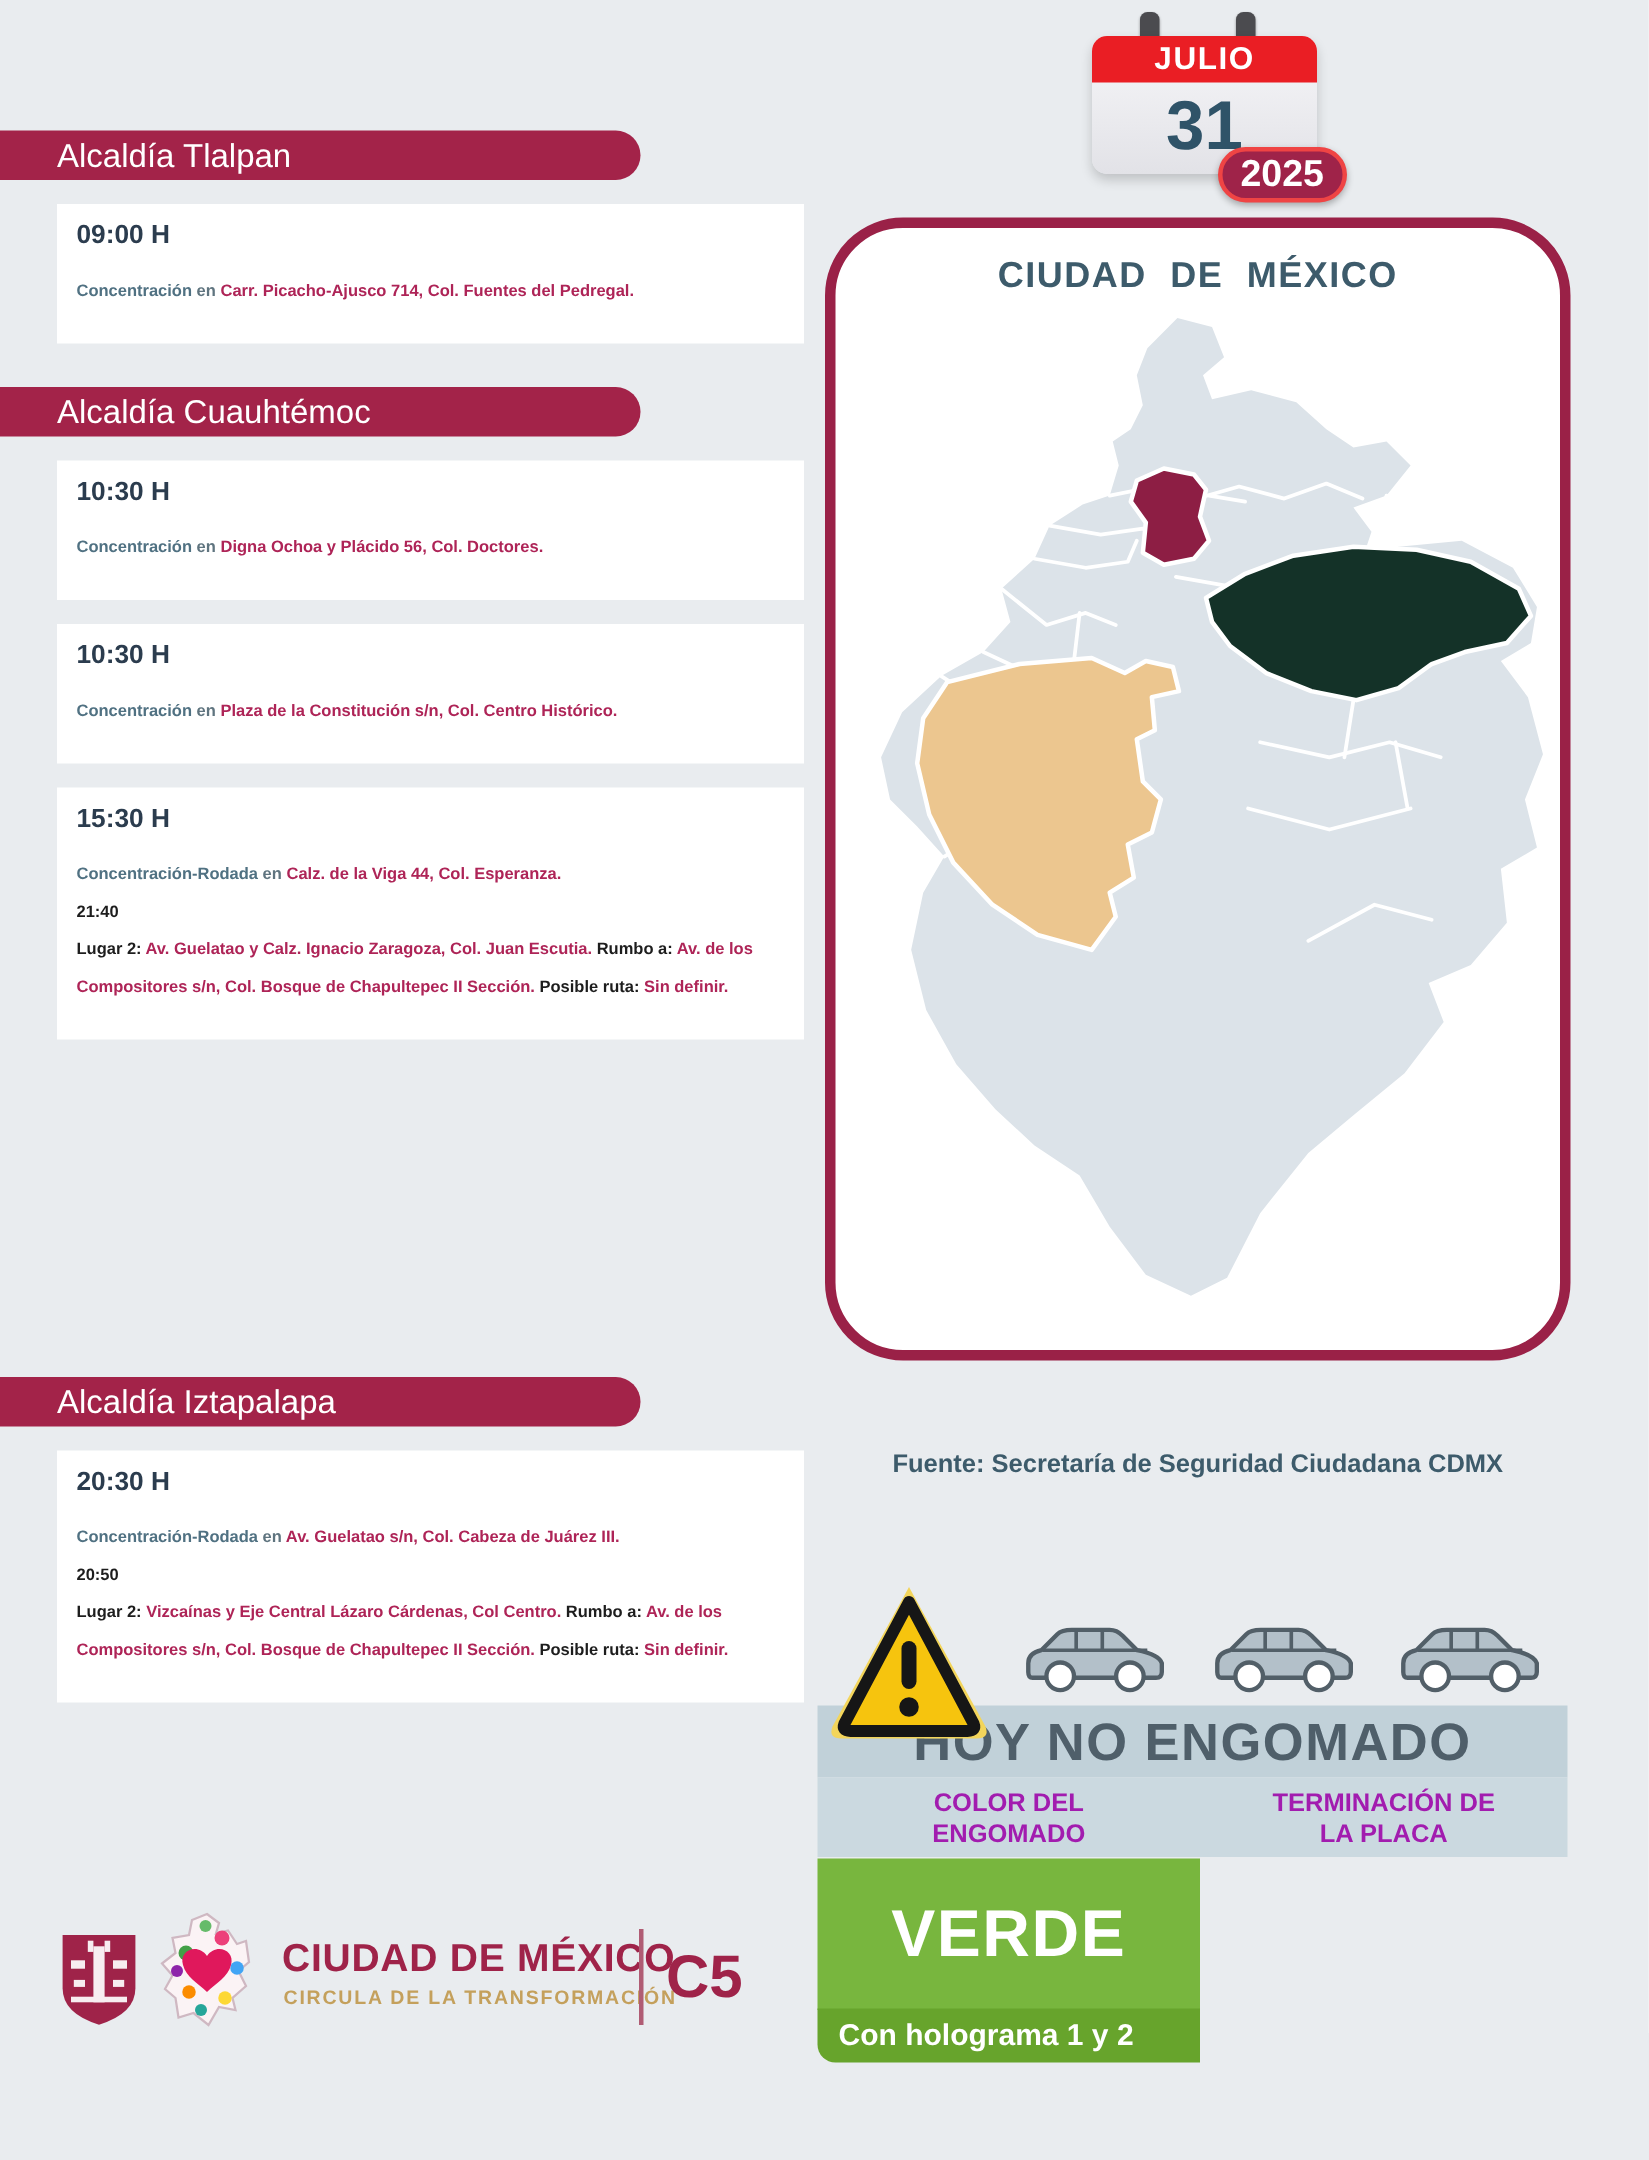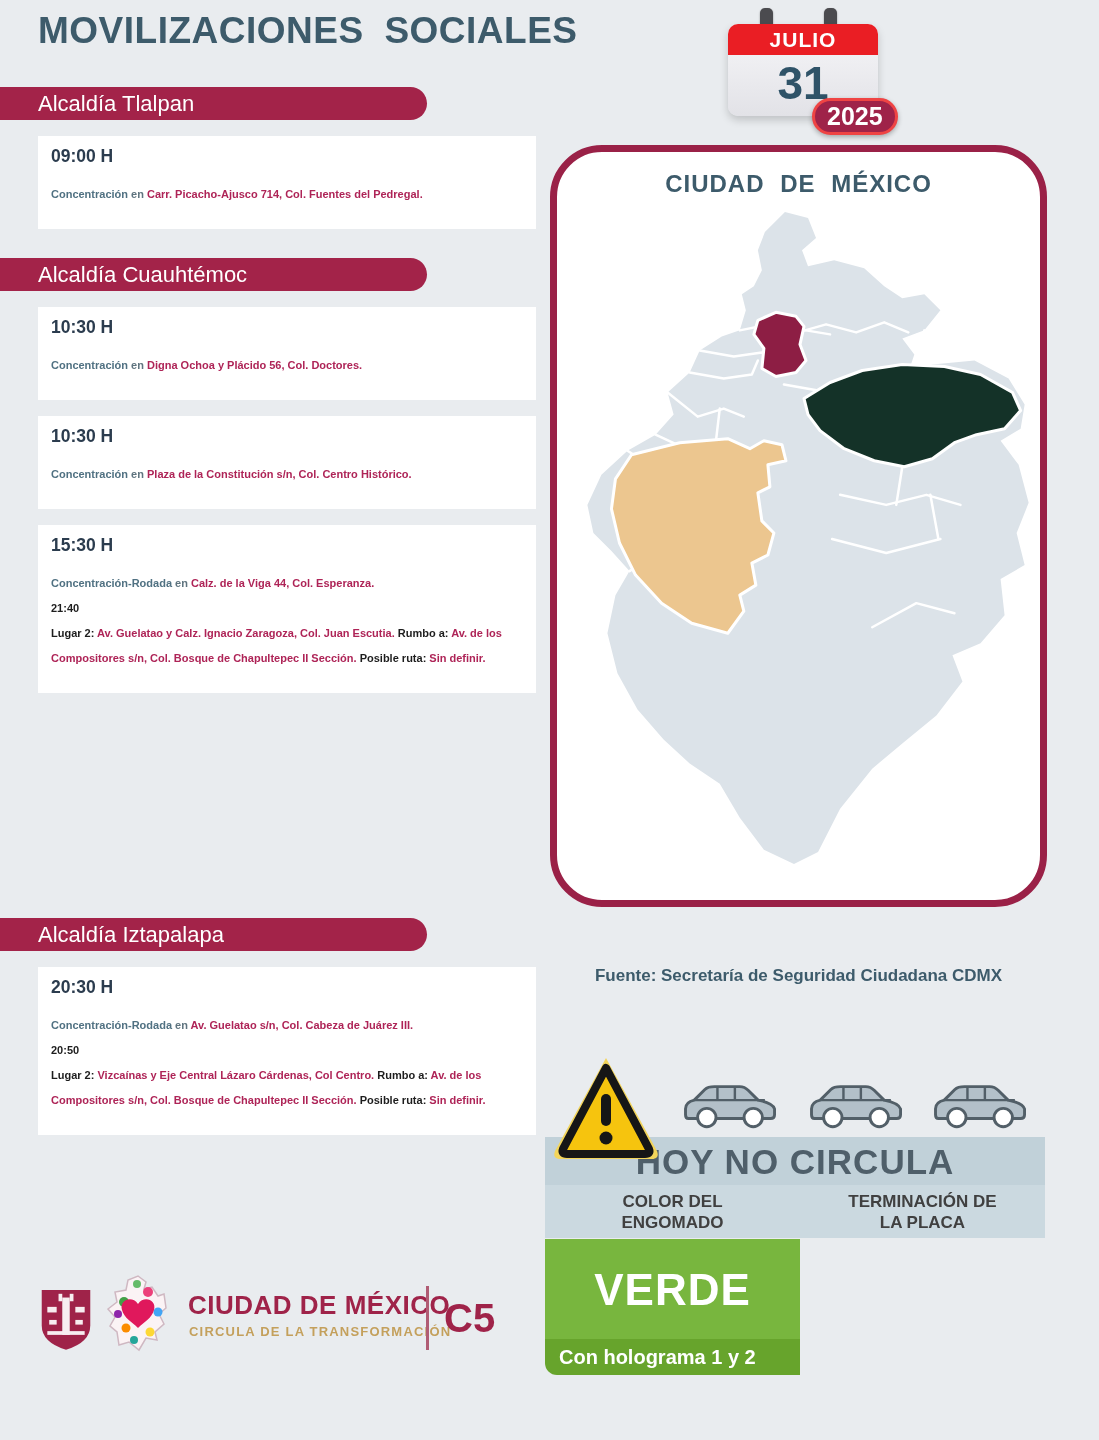--- a/index.html
+++ b/index.html
@@ -52,21 +52,21 @@
   .fuente{position:absolute;left:550px;top:966px;width:497px;text-align:center;font-size:17px;
     font-weight:bold;color:var(--title-slate,#3d5b6b)}
 
   
   .warning{position:absolute;left:551px;top:1050px;width:110px;height:126px;z-index:3}
   .car{position:absolute;top:1074px;width:98px;height:60px}
   .car1{left:682px}.car2{left:808px}.car3{left:932px}
   .hnc-bar{position:absolute;left:545px;top:1137px;width:500px;height:48px;background:var(--hnc-bar,#c1d1d9);
     color:var(--hnc-text,#4f5f6a);font-weight:bold;font-size:35px;text-align:center;line-height:49px;letter-spacing:1px}
   .hnc-cols{position:absolute;left:545px;top:1185px;width:500px;height:53px;background:var(--hnc-cols,#cbd9e0);display:flex}
-  .hnc-col{font-size:17px;font-weight:bold;color:#404040;text-align:center;line-height:21px;padding-top:6px;box-sizing:border-box}
+  .hnc-col{font-size:17px;font-weight:bold;color:#a21caf;text-align:center;line-height:21px;padding-top:6px;box-sizing:border-box}
   .hnc-col-left{width:255px}.hnc-col-right{width:245px}
   .verde{position:absolute;left:545px;top:1239px;width:255px;height:101px;background:var(--green-main,#78b63e);
     color:#fff;font-size:44px;font-weight:bold;text-align:center;line-height:101px;letter-spacing:1px}
   .holo{position:absolute;left:545px;top:1339px;width:255px;height:36px;background:var(--green-dark,#67a42c);
     border-radius:0 0 0 12px;color:#fff;font-size:20px;font-weight:bold;line-height:36px;padding-left:14px;box-sizing:border-box}
   .plates{position:absolute;left:800px;top:1238px;width:247px;height:137px;background:#fff;
     border-radius:0 0 12px 0;color:var(--plate-text,#3d4a53);font-size:56px;font-weight:bold;text-align:center;line-height:137px}
 
   
   .shield{position:absolute;left:38px;top:1286px;width:56px;height:66px}
@@ -74,21 +74,20 @@
   .brand{position:absolute;left:188px;top:1290px;font-size:26px;font-weight:bold;color:var(--maroon,#9f2349);letter-spacing:.5px}
   .tagline{position:absolute;left:189px;top:1324px;font-size:13px;font-weight:bold;color:var(--tagline-gold,#c4a05c);letter-spacing:1.2px}
   .divider{position:absolute;left:426px;top:1286px;width:3px;height:64px;background:#b05c74}
   .c5{position:absolute;left:444px;top:1296px;font-size:40px;font-weight:bold;color:var(--maroon,#9f2349)}
 </style>
 </head>
 <body>
 
 <div id="stage">
 
-  <h1 class="main-title">MOVILIZACIONES SOCIALES</h1>
 
   <div class="calendar">
     <div class="peg peg-l"></div>
     <div class="peg peg-r"></div>
     <div class="cal-body">
       <div class="cal-head">JULIO</div>
       <div class="cal-day">31</div>
     </div>
     <div class="cal-year">2025</div>
   </div>
@@ -174,21 +173,21 @@
     <circle cx="25" cy="45" r="9.5" fill="#fff" stroke="var(--car-line,#525f68)" stroke-width="3"></circle>
     <circle cx="73" cy="45" r="9.5" fill="#fff" stroke="var(--car-line,#525f68)" stroke-width="3"></circle>
   </svg>
   <svg class="car car3" viewBox="0 0 100 62">
     <path d="M6,46 Q3,46 3,42 L3,36 Q3,29 12,27 L23,16 Q26,13 33,13 L59,13 Q64,13 68,17 L78,27 Q93,30 95,36 L95,42 Q95,46 91,46 Z" fill="var(--car-gray,#b3c0c9)" stroke="var(--car-line,#525f68)" stroke-width="3" stroke-linejoin="round"></path>
     <path d="M13,27 L85,27 M36,14 L36,27 M54,14 L54,27" fill="none" stroke="var(--car-line,#525f68)" stroke-width="2.5"></path>
     <circle cx="25" cy="45" r="9.5" fill="#fff" stroke="var(--car-line,#525f68)" stroke-width="3"></circle>
     <circle cx="73" cy="45" r="9.5" fill="#fff" stroke="var(--car-line,#525f68)" stroke-width="3"></circle>
   </svg>
 
-  <div class="hnc-bar">HOY NO CIRCULA</div>
+  <div class="hnc-bar">HOY NO ENGOMADO</div>
   <div class="hnc-cols">
     <div class="hnc-col hnc-col-left">
       <span>COLOR DEL</span><br>
       <span>ENGOMADO</span>
     </div>
     <div class="hnc-col hnc-col-right">
       <span>TERMINACIÓN DE</span><br>
       <span>LA PLACA</span>
     </div>
   </div>

